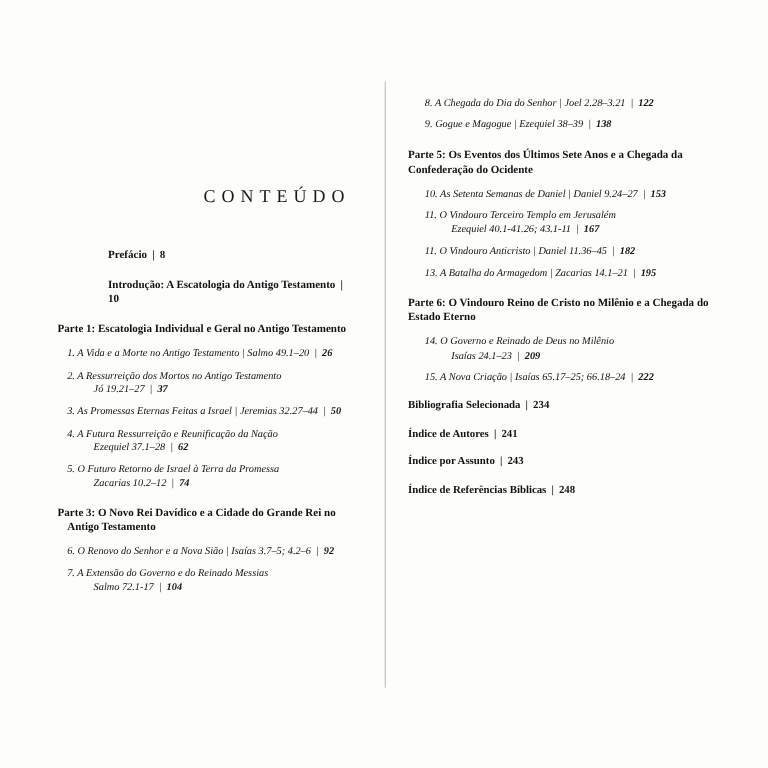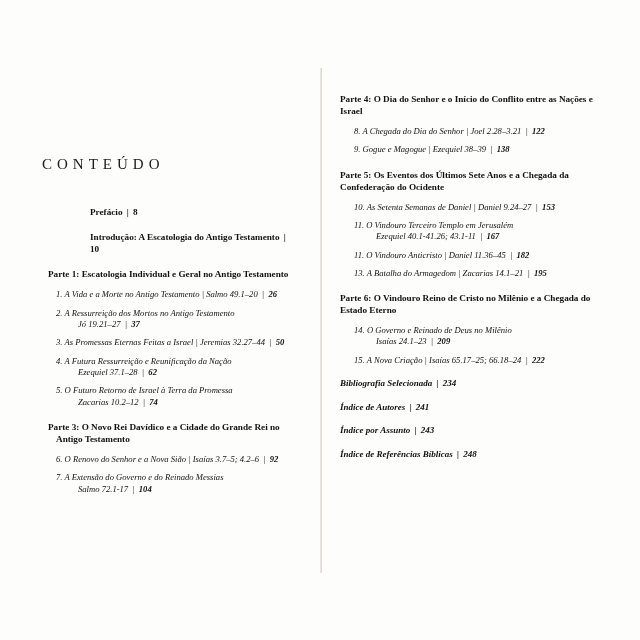--- a/index.html
+++ b/index.html
@@ -47,21 +47,21 @@
   .left {
     padding: 110px 28px 40px 42px;
   }
   .right {
     padding: 80px 24px 40px 20px;
   }
 
   .heading {
     font-size: 15px;
     letter-spacing: 5px;
-    text-align: left;
+    text-align: right;
     margin: 46px 0 34px 0;
     font-variant: small-caps;
     color: #1a1a1a;
   }
 
   .entry {
     margin: 0 0 9px 0;
     line-height: 1.28;
   }
   .lvl0 {
@@ -98,21 +98,20 @@
     font-weight: bold;
   }
   .bar {
     padding: 0 2px;
   }
   .back {
     font-weight: bold;
     font-size: 9px;
     margin-top: 12px;
     margin-bottom: 9px;
-    font-style: italic;
   }
   .right .part { padding-left: 0; text-indent: 0; }
 </style>
 </head>
 <body>
 
 <div class="page">
   <div class="spread">
 
     <div class="col left">
@@ -127,21 +126,20 @@
           <div class="entry sub"><span>4.</span> <span>A Futura Ressurreição e Reunificação da Nação</span><span class="cont"><span>Ezequiel 37.1–28</span><span class="bar"> | </span><span class="pg">62</span></span></div>
           <div class="entry sub"><span>5.</span> <span>O Futuro Retorno de Israel à Terra da Promessa</span><span class="cont"><span>Zacarias 10.2–12</span><span class="bar"> | </span><span class="pg">74</span></span></div>
           <div class="entry part"><span>Parte 3: O Novo Rei Davídico e a Cidade do Grande Rei no Antigo Testamento</span></div>
           <div class="entry sub"><span>6.</span> <span>O Renovo do Senhor e a Nova Sião | Isaías 3.7–5; 4.2–6</span><span class="bar"> | </span><span class="pg">92</span></div>
           <div class="entry sub"><span>7.</span> <span>A Extensão do Governo e do Reinado Messias</span><span class="cont"><span>Salmo 72.1-17</span><span class="bar"> | </span><span class="pg">104</span></span></div>
         </div>
     </div>
 
     <div class="col right">
       <div id="right-list">
-          <div class="entry part"><span>Parte 4: O Dia do Senhor e o Início do Conflito entre as Nações e Israel</span></div>
           <div class="entry sub"><span>8.</span> <span>A Chegada do Dia do Senhor | Joel 2.28–3.21</span><span class="bar"> | </span><span class="pg">122</span></div>
           <div class="entry sub"><span>9.</span> <span>Gogue e Magogue | Ezequiel 38–39</span><span class="bar"> | </span><span class="pg">138</span></div>
           <div class="entry part"><span>Parte 5: Os Eventos dos Últimos Sete Anos e a Chegada da Confederação do Ocidente</span></div>
           <div class="entry sub"><span>10.</span> <span>As Setenta Semanas de Daniel | Daniel 9.24–27</span><span class="bar"> | </span><span class="pg">153</span></div>
           <div class="entry sub"><span>11.</span> <span>O Vindouro Terceiro Templo em Jerusalém</span><span class="cont"><span>Ezequiel 40.1-41.26; 43.1-11</span><span class="bar"> | </span><span class="pg">167</span></span></div>
           <div class="entry sub"><span>11.</span> <span>O Vindouro Anticristo | Daniel 11.36–45</span><span class="bar"> | </span><span class="pg">182</span></div>
           <div class="entry sub"><span>13.</span> <span>A Batalha do Armagedom | Zacarias 14.1–21</span><span class="bar"> | </span><span class="pg">195</span></div>
           <div class="entry part"><span>Parte 6: O Vindouro Reino de Cristo no Milênio e a Chegada do Estado Eterno</span></div>
           <div class="entry sub"><span>14.</span> <span>O Governo e Reinado de Deus no Milênio</span><span class="cont"><span>Isaías 24.1–23</span><span class="bar"> | </span><span class="pg">209</span></span></div>
           <div class="entry sub"><span>15.</span> <span>A Nova Criação | Isaías 65.17–25; 66.18–24</span><span class="bar"> | </span><span class="pg">222</span></div>

